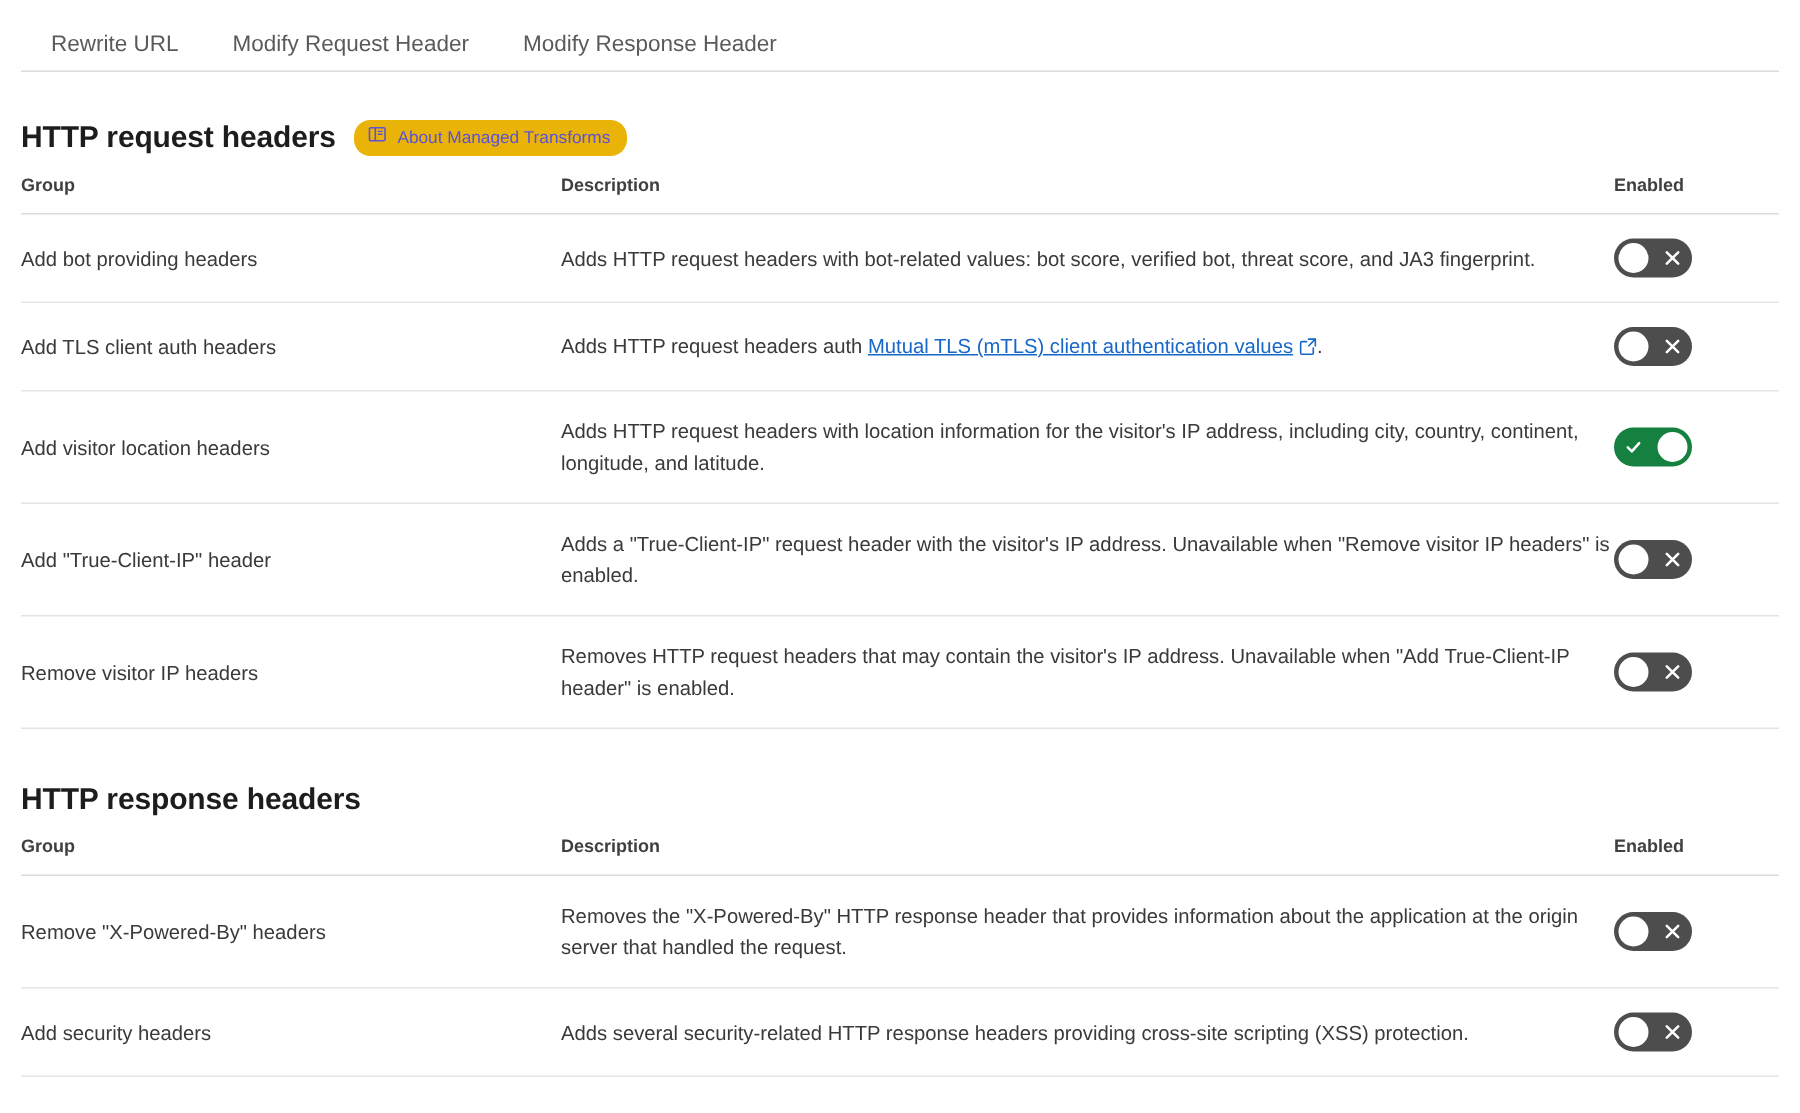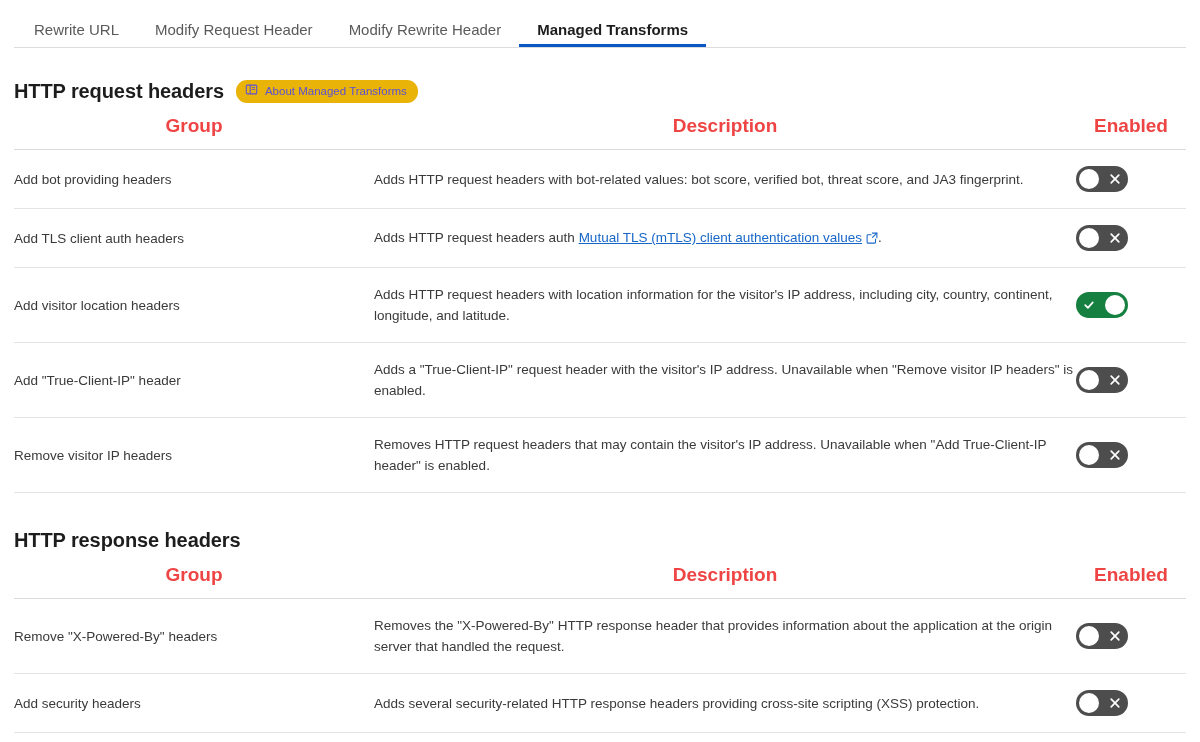--- a/index.html
+++ b/index.html
@@ -98,24 +98,24 @@
   }
   .about-badge .bk-icon { display: block; }
 
   
   table.mt {
     width: 100%;
     border-collapse: collapse;
     table-layout: fixed;
   }
   table.mt th {
-    text-align: center;
-    font-size: 19px;
+    text-align: left;
+    font-size: 12px;
     font-weight: 700;
-    color: #ef4444;
+    color: #404040;
     padding: 0 0 12px 0;
     border-bottom: 1px solid #dcdcdc;
   }
   table.mt td {
     padding: 16px 0;
     border-bottom: 1px solid #e4e4e4;
     font-size: 13.5px;
     line-height: 21px;
     color: #3a3a3a;
     vertical-align: middle;
@@ -176,22 +176,21 @@
   .toggle .mark.off-mark { right: 0; }
   .toggle .mark.on-mark  { left: 0; }
   .toggle:not(.on) .on-mark { display: none; }
 </style>
 </head>
 <body>
 
 <div class="tabbar">
   <button class="tab">Rewrite URL</button>
   <button class="tab">Modify Request Header</button>
-  <button class="tab">Modify Rewrite Header</button>
-  <button class="tab active">Managed Transforms</button>
+  <button class="tab">Modify Response Header</button>
 </div>
 
 <div class="section first">
 
   <div class="section-head">
     <div class="section-title">HTTP request headers</div>
     <a class="about-badge">
       <span class="bk-icon">
         <svg width="13" height="13" viewBox="0 0 16 16" fill="none" xmlns="http://www.w3.org/2000/svg">
           <rect x="1.6" y="2.6" width="12.8" height="10.8" rx="1.2" stroke="#5b52d6" stroke-width="1.3"></rect>

